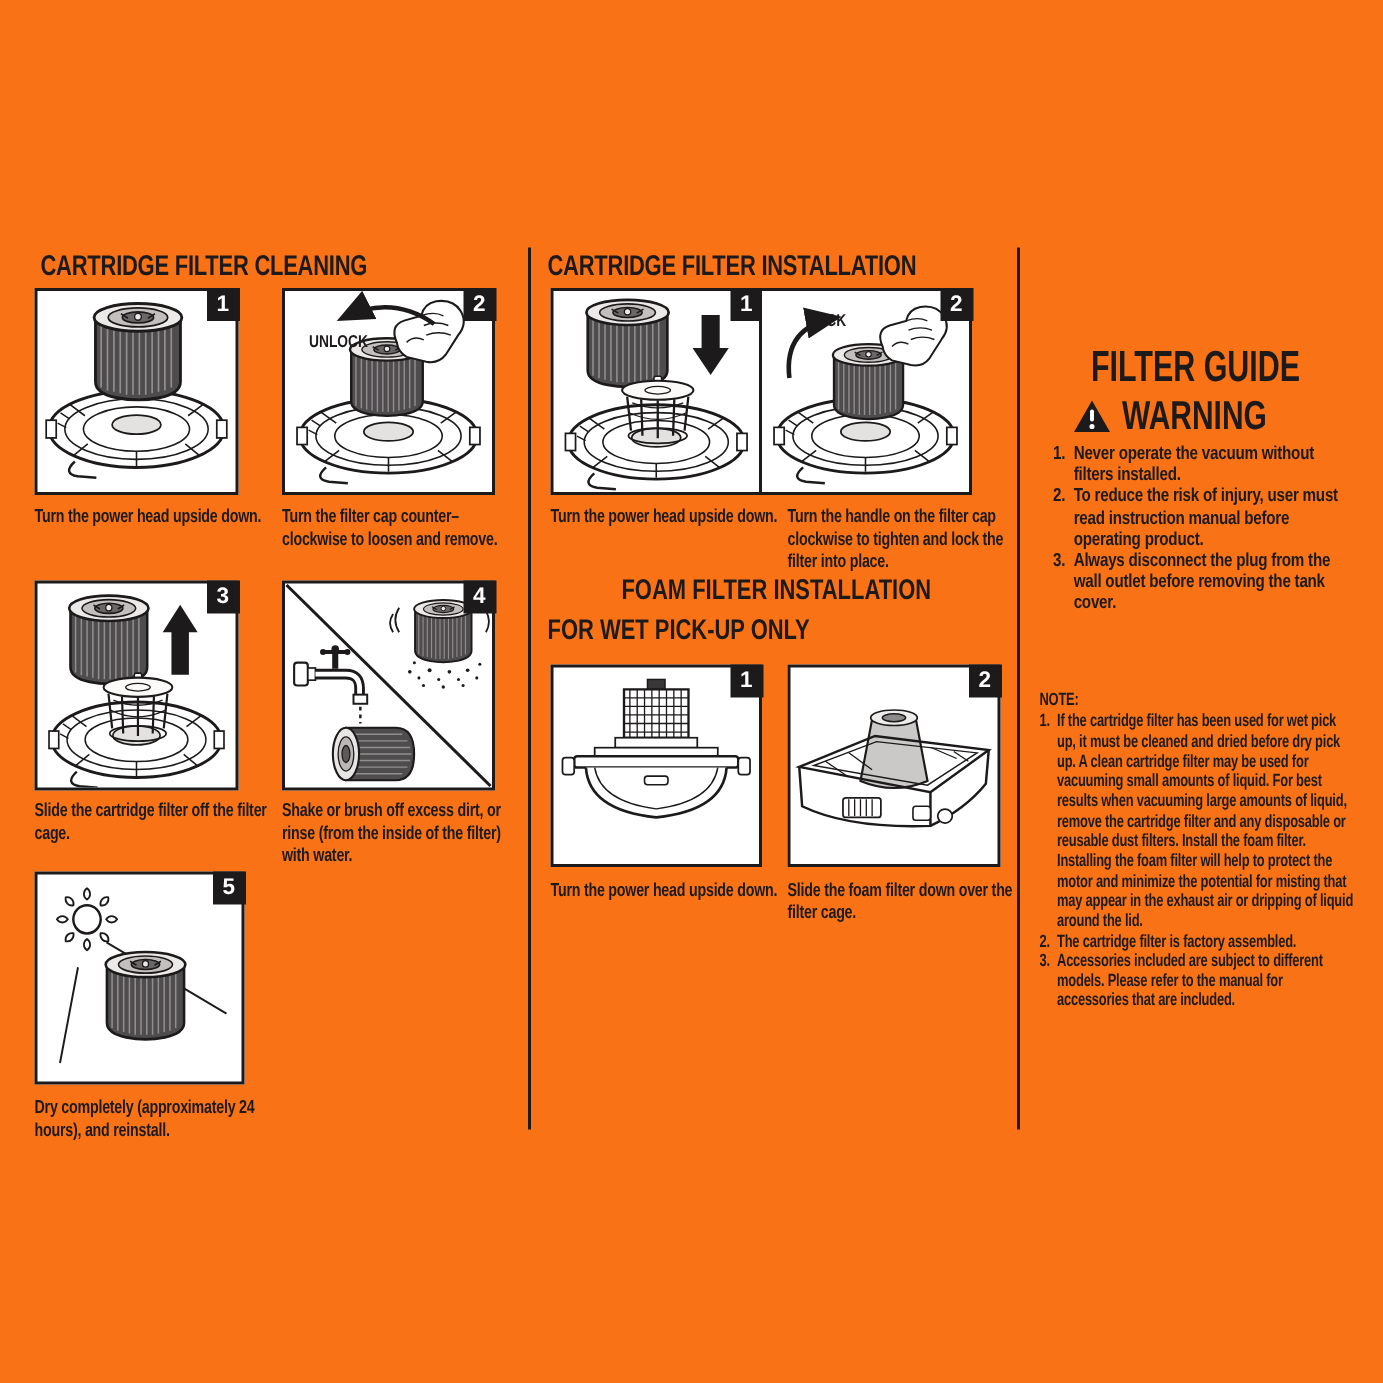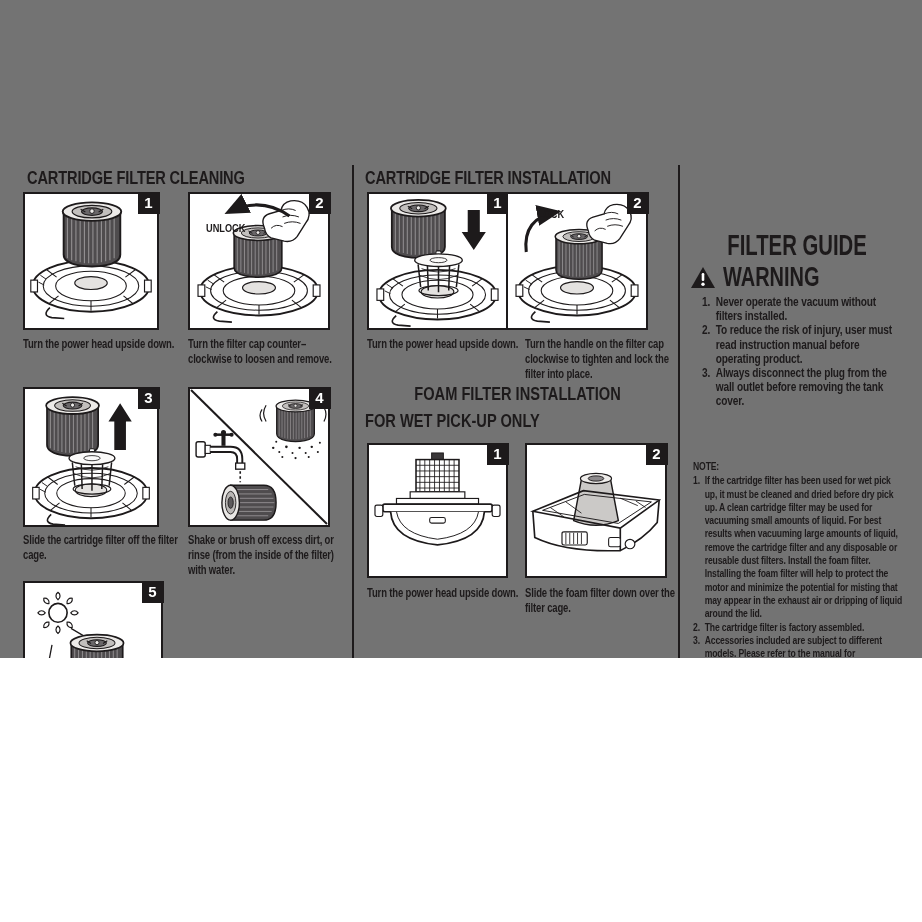--- a/index.html
+++ b/index.html
@@ -1,35 +1,35 @@
 <!DOCTYPE html>
 <html><head>
 <meta charset="utf-8">
 <style>
   html,body{margin:0;padding:0;background:#fff;}
   body{width:922px;height:922px;font-family:"Liberation Sans","DejaVu Sans",sans-serif;color:#1d1a1b;}
-  .page{position:relative;width:922px;height:658px;background:#737373;overflow:hidden;}
+  .page{position:relative;width:922px;height:922px;background:#f97316;overflow:hidden;}
   .vline{position:absolute;width:2px;background:#1d1a1b;}
   .hdr{position:absolute;font-weight:bold;font-size:19px;letter-spacing:-.2px;white-space:nowrap;
        transform:scaleX(.77);transform-origin:0 0;}
   .foam1{position:absolute;left:365px;top:383px;width:305px;text-align:center;font-weight:bold;font-size:19px;
        white-space:nowrap;transform:scaleX(.77);transform-origin:50% 0;}
   .foam2{position:absolute;left:365px;top:410px;font-weight:bold;font-size:19px;white-space:nowrap;
        transform:scaleX(.77);transform-origin:0 0;}
   .box{position:absolute;border:2.5px solid #1d1a1b;background:#fff;box-sizing:border-box;}
   .fig{position:absolute;left:0;top:0;width:100%;height:100%;}
   .badge{position:absolute;top:-2.5px;right:-2.5px;width:22px;height:22px;background:#1d1a1b;color:#fff;
        font-weight:bold;font-size:15px;display:flex;align-items:center;justify-content:center;}
   .figlabel{position:absolute;font-weight:bold;font-size:11.5px;white-space:nowrap;
        transform:scaleX(.8);transform-origin:0 0;}
   .cap{position:absolute;font-weight:bold;font-size:12.5px;line-height:15px;letter-spacing:-.2px;width:205px;
        transform:scaleX(.76);transform-origin:0 0;}
   .fg-title{position:absolute;left:690px;top:229px;width:214px;text-align:center;font-weight:bold;font-size:29px;
        white-space:nowrap;transform:scaleX(.7);transform-origin:50% 0;}
-  .warn-row{position:absolute;left:690px;top:262px;width:214px;display:flex;align-items:center;gap:7px;}
+  .warn-row{position:absolute;left:690px;top:262px;width:214px;display:flex;align-items:center;justify-content:center;gap:7px;}
   .warn-word{font-weight:bold;font-size:27px;white-space:nowrap;transform:scaleX(.74);transform-origin:0 50%;}
   .wlist{position:absolute;left:702px;top:295px;width:250px;font-weight:bold;font-size:12.5px;line-height:14.2px;
        letter-spacing:-.2px;transform:scaleX(.81);transform-origin:0 0;}
   .witem{display:flex;}
   .wnum{width:17px;flex:none;}
   .notes{position:absolute;left:693px;top:460px;width:288px;font-weight:bold;font-size:11.8px;line-height:13.3px;
        letter-spacing:-.2px;transform:scaleX(.73);transform-origin:0 0;}
   .ntitle{margin-bottom:1px;}
   .nitem{display:flex;}
   .nnum{width:16px;flex:none;}

